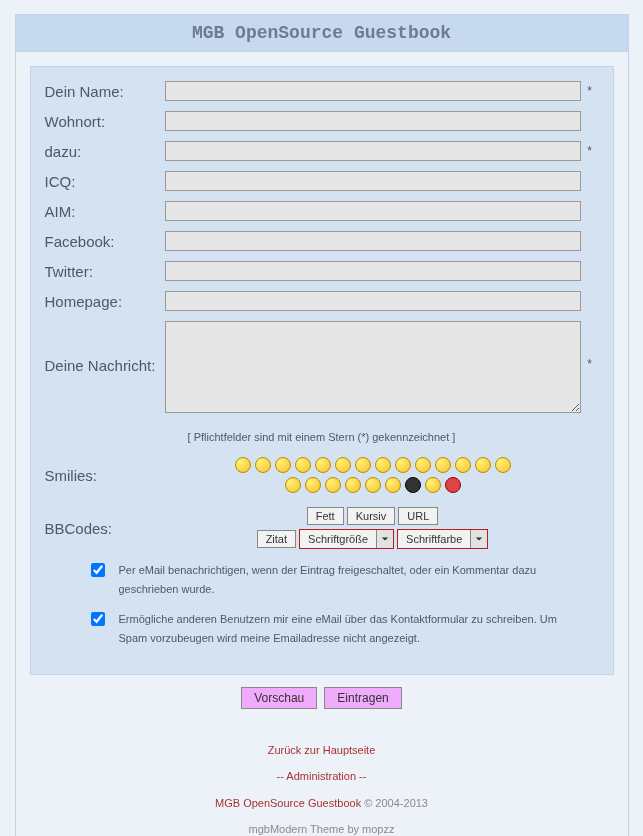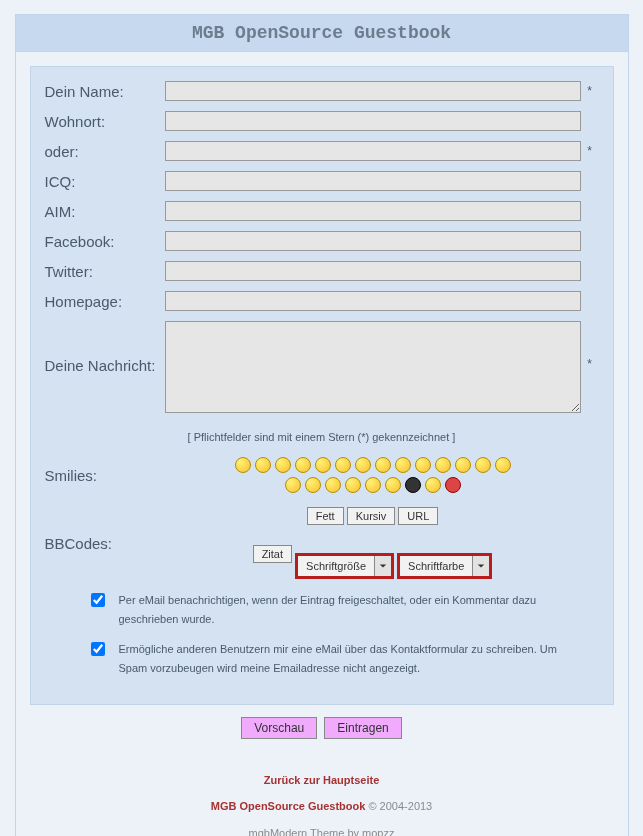--- a/index.html
+++ b/index.html
@@ -102,25 +102,24 @@
 button.bbtn {
   background: #f2f2f2;
   border: 1px solid #888;
   font-size: 11px;
   padding: 2px 8px;
   cursor: pointer;
   color: #333;
 }
 .sel-wrap {
   background: #f2f2f2;
-  border: 3px solid #b91c1c;
-  height: 26px;
+  border: 1px solid #b91c1c;
+  height: 20px;
   display: inline-flex;
   align-items: stretch;
-  margin-top: 24px;
 }
 .sel-label {
   padding: 2px 8px;
   font-size: 11px;
   color: #333;
   border-right: 1px solid #888;
   display: flex;
   align-items: center;
 }
 .sel-arrow {
@@ -159,21 +158,21 @@
   cursor: pointer;
   color: #333;
   margin: 0 2px;
 }
 .footer {
   text-align: center;
   font-size: 11px;
   padding: 24px 0 10px;
   line-height: 2.4;
 }
-.footer a { color: #a63232; text-decoration: none; cursor: pointer; font-weight: bold; }
+.footer a { color: #a63232; text-decoration: none; cursor: pointer; }
 .footer .sep { color: #a63232; }
 .footer .gray { color: #8a8a8a; }
 </style>
 </head>
 <body>
 
 <div class="panel">
   <div class="header">MGB OpenSource Guestbook</div>
 
   <div class="form-area">
@@ -184,21 +183,21 @@
       <div class="req">*</div>
     </div>
 
     <div class="row">
       <div class="label">Wohnort:</div>
       <div class="field"><input type="text" style=""></div>
       <div class="req"></div>
     </div>
 
     <div class="row">
-      <div class="label">oder:</div>
+      <div class="label">dazu:</div>
       <div class="field"><input type="text" style=""></div>
       <div class="req">*</div>
     </div>
 
     <div class="row">
       <div class="label">ICQ:</div>
       <div class="field"><input type="text" style=""></div>
       <div class="req"></div>
     </div>
 
@@ -314,17 +313,22 @@
   </div>
 
   <div class="submit-row">
     <button class="main">Vorschau</button>
     <button class="main">Eintragen</button>
   </div>
 
   <div class="footer">
     <div><a>Zurück zur Hauptseite</a></div>
     <div>
+      <span class="sep">--</span>
+      <a>Administration</a>
+      <span class="sep">--</span>
+    </div>
+    <div>
       <a>MGB OpenSource Guestbook</a><span class="gray"> © 2004-2013</span>
     </div>
     <div class="gray">mgbModern Theme by mopzz</div>
   </div>
 </div>
 
 </body></html>

